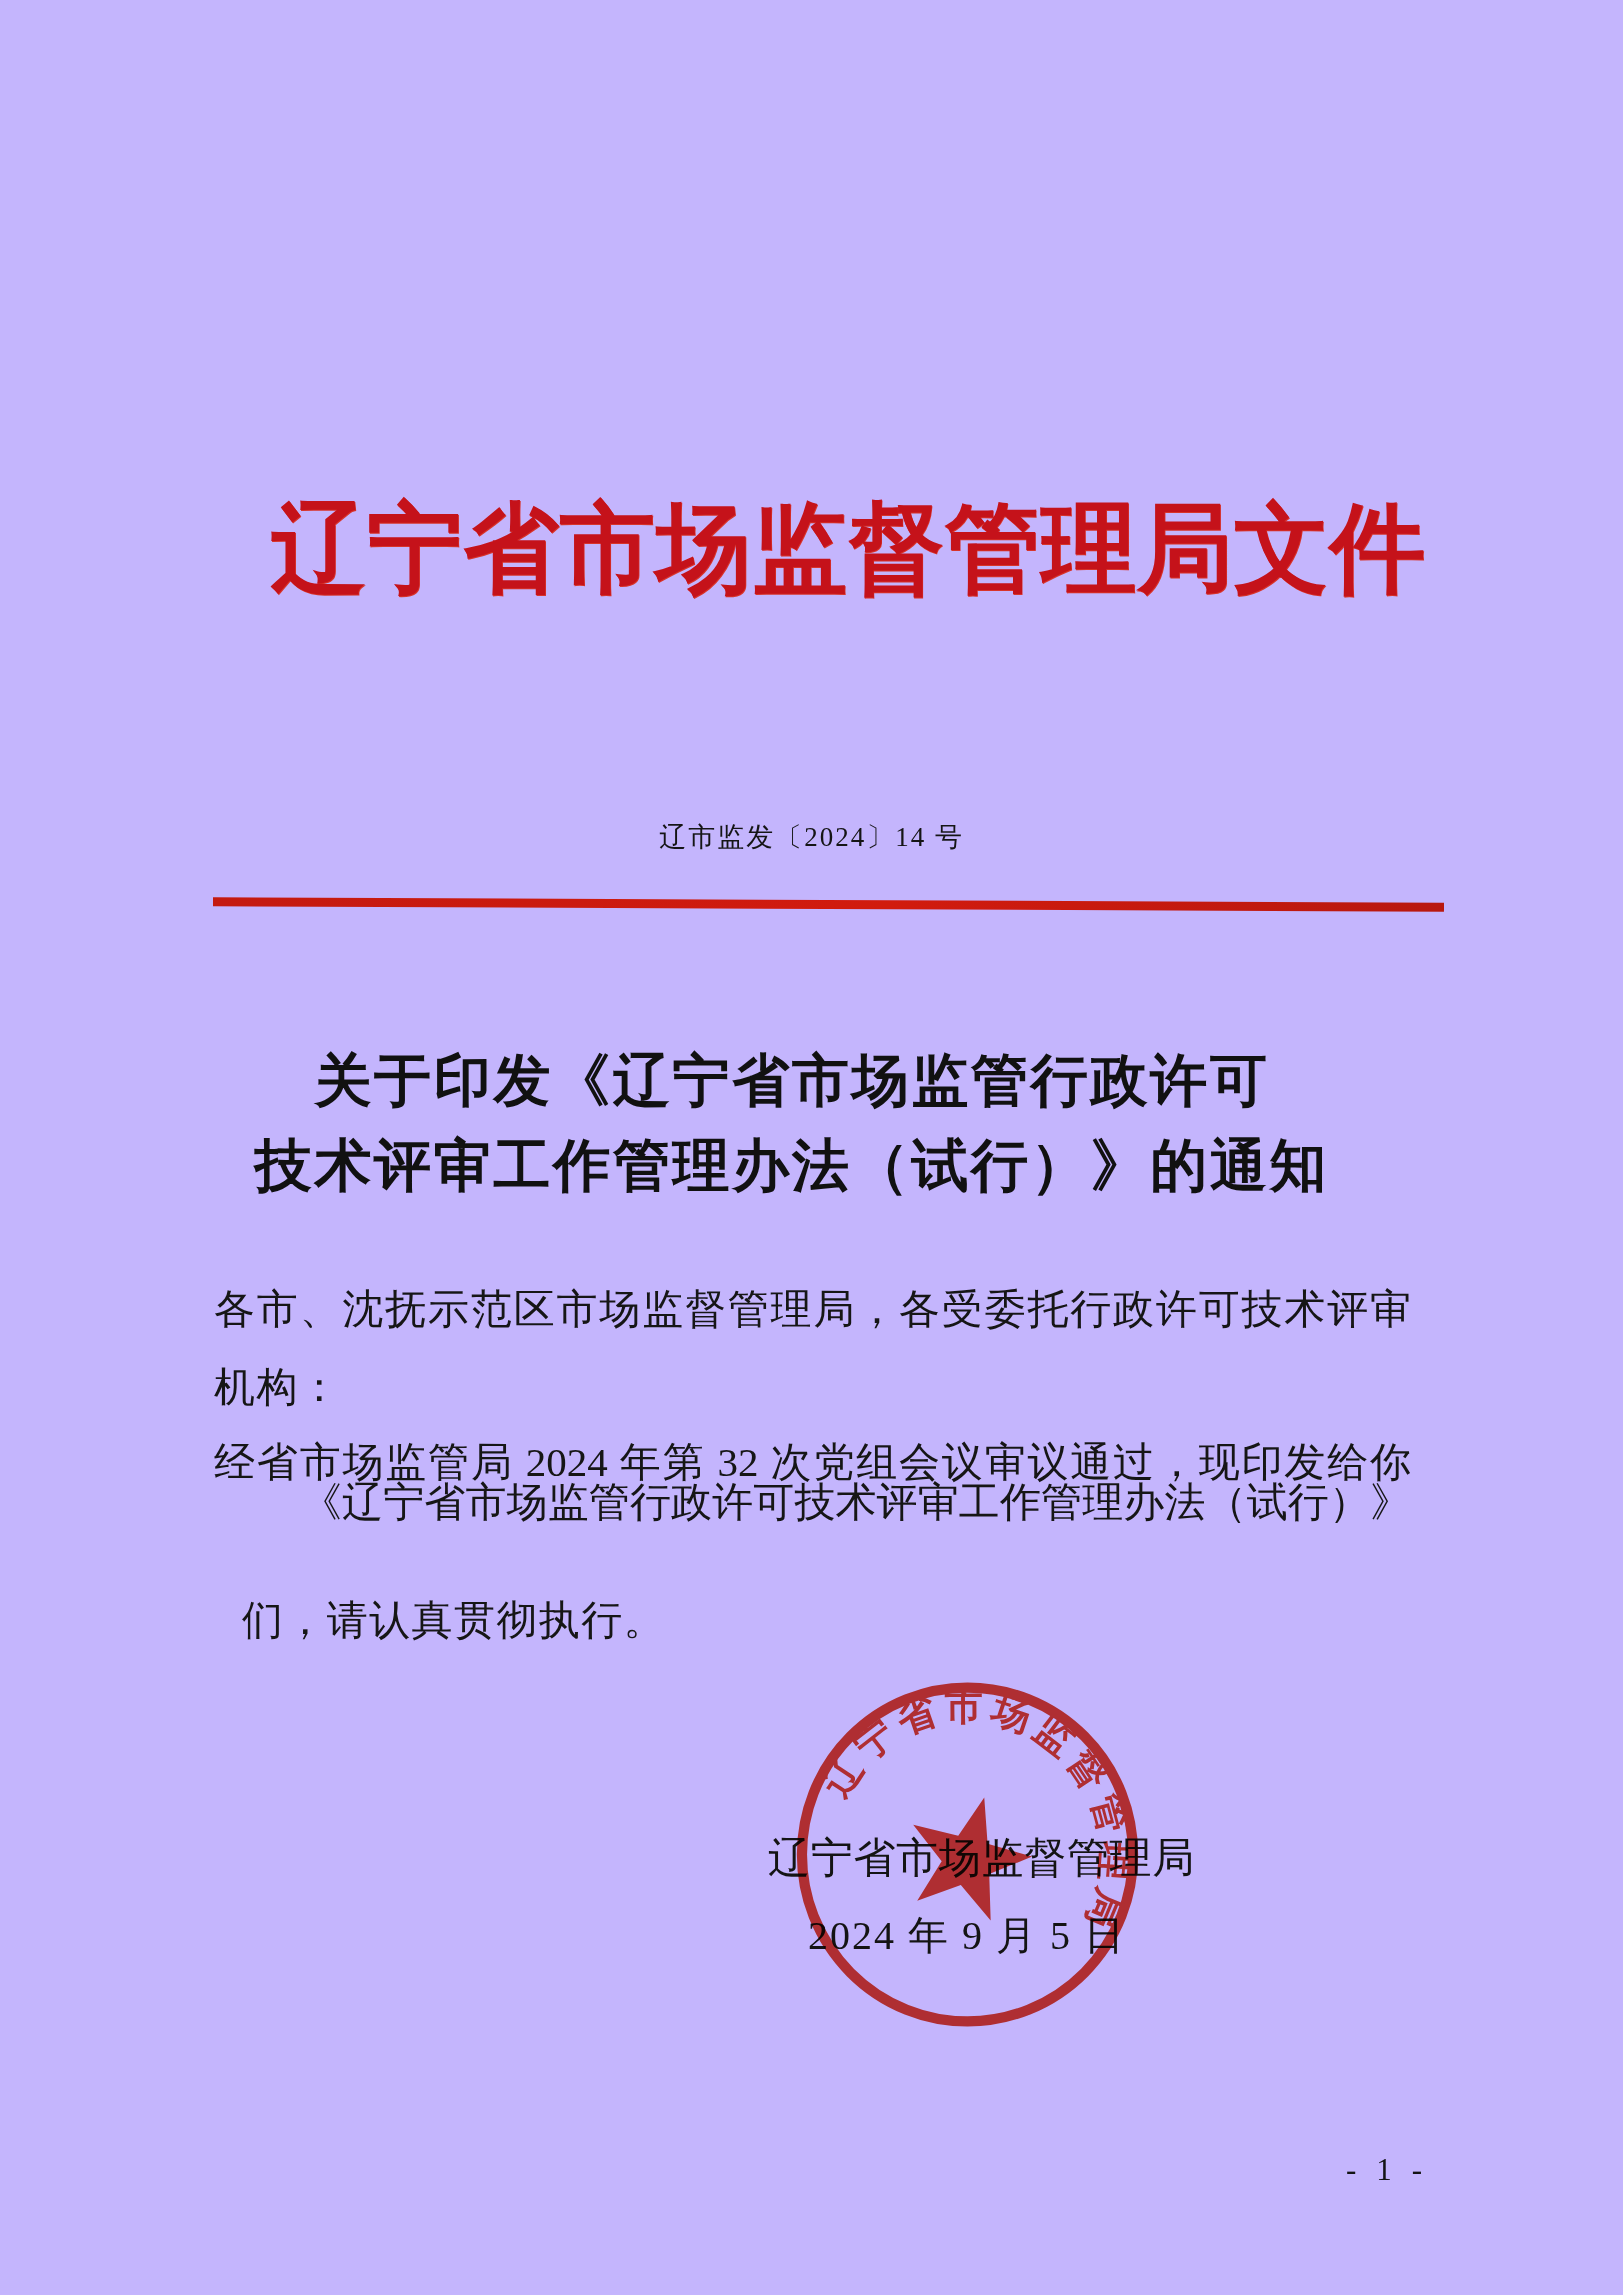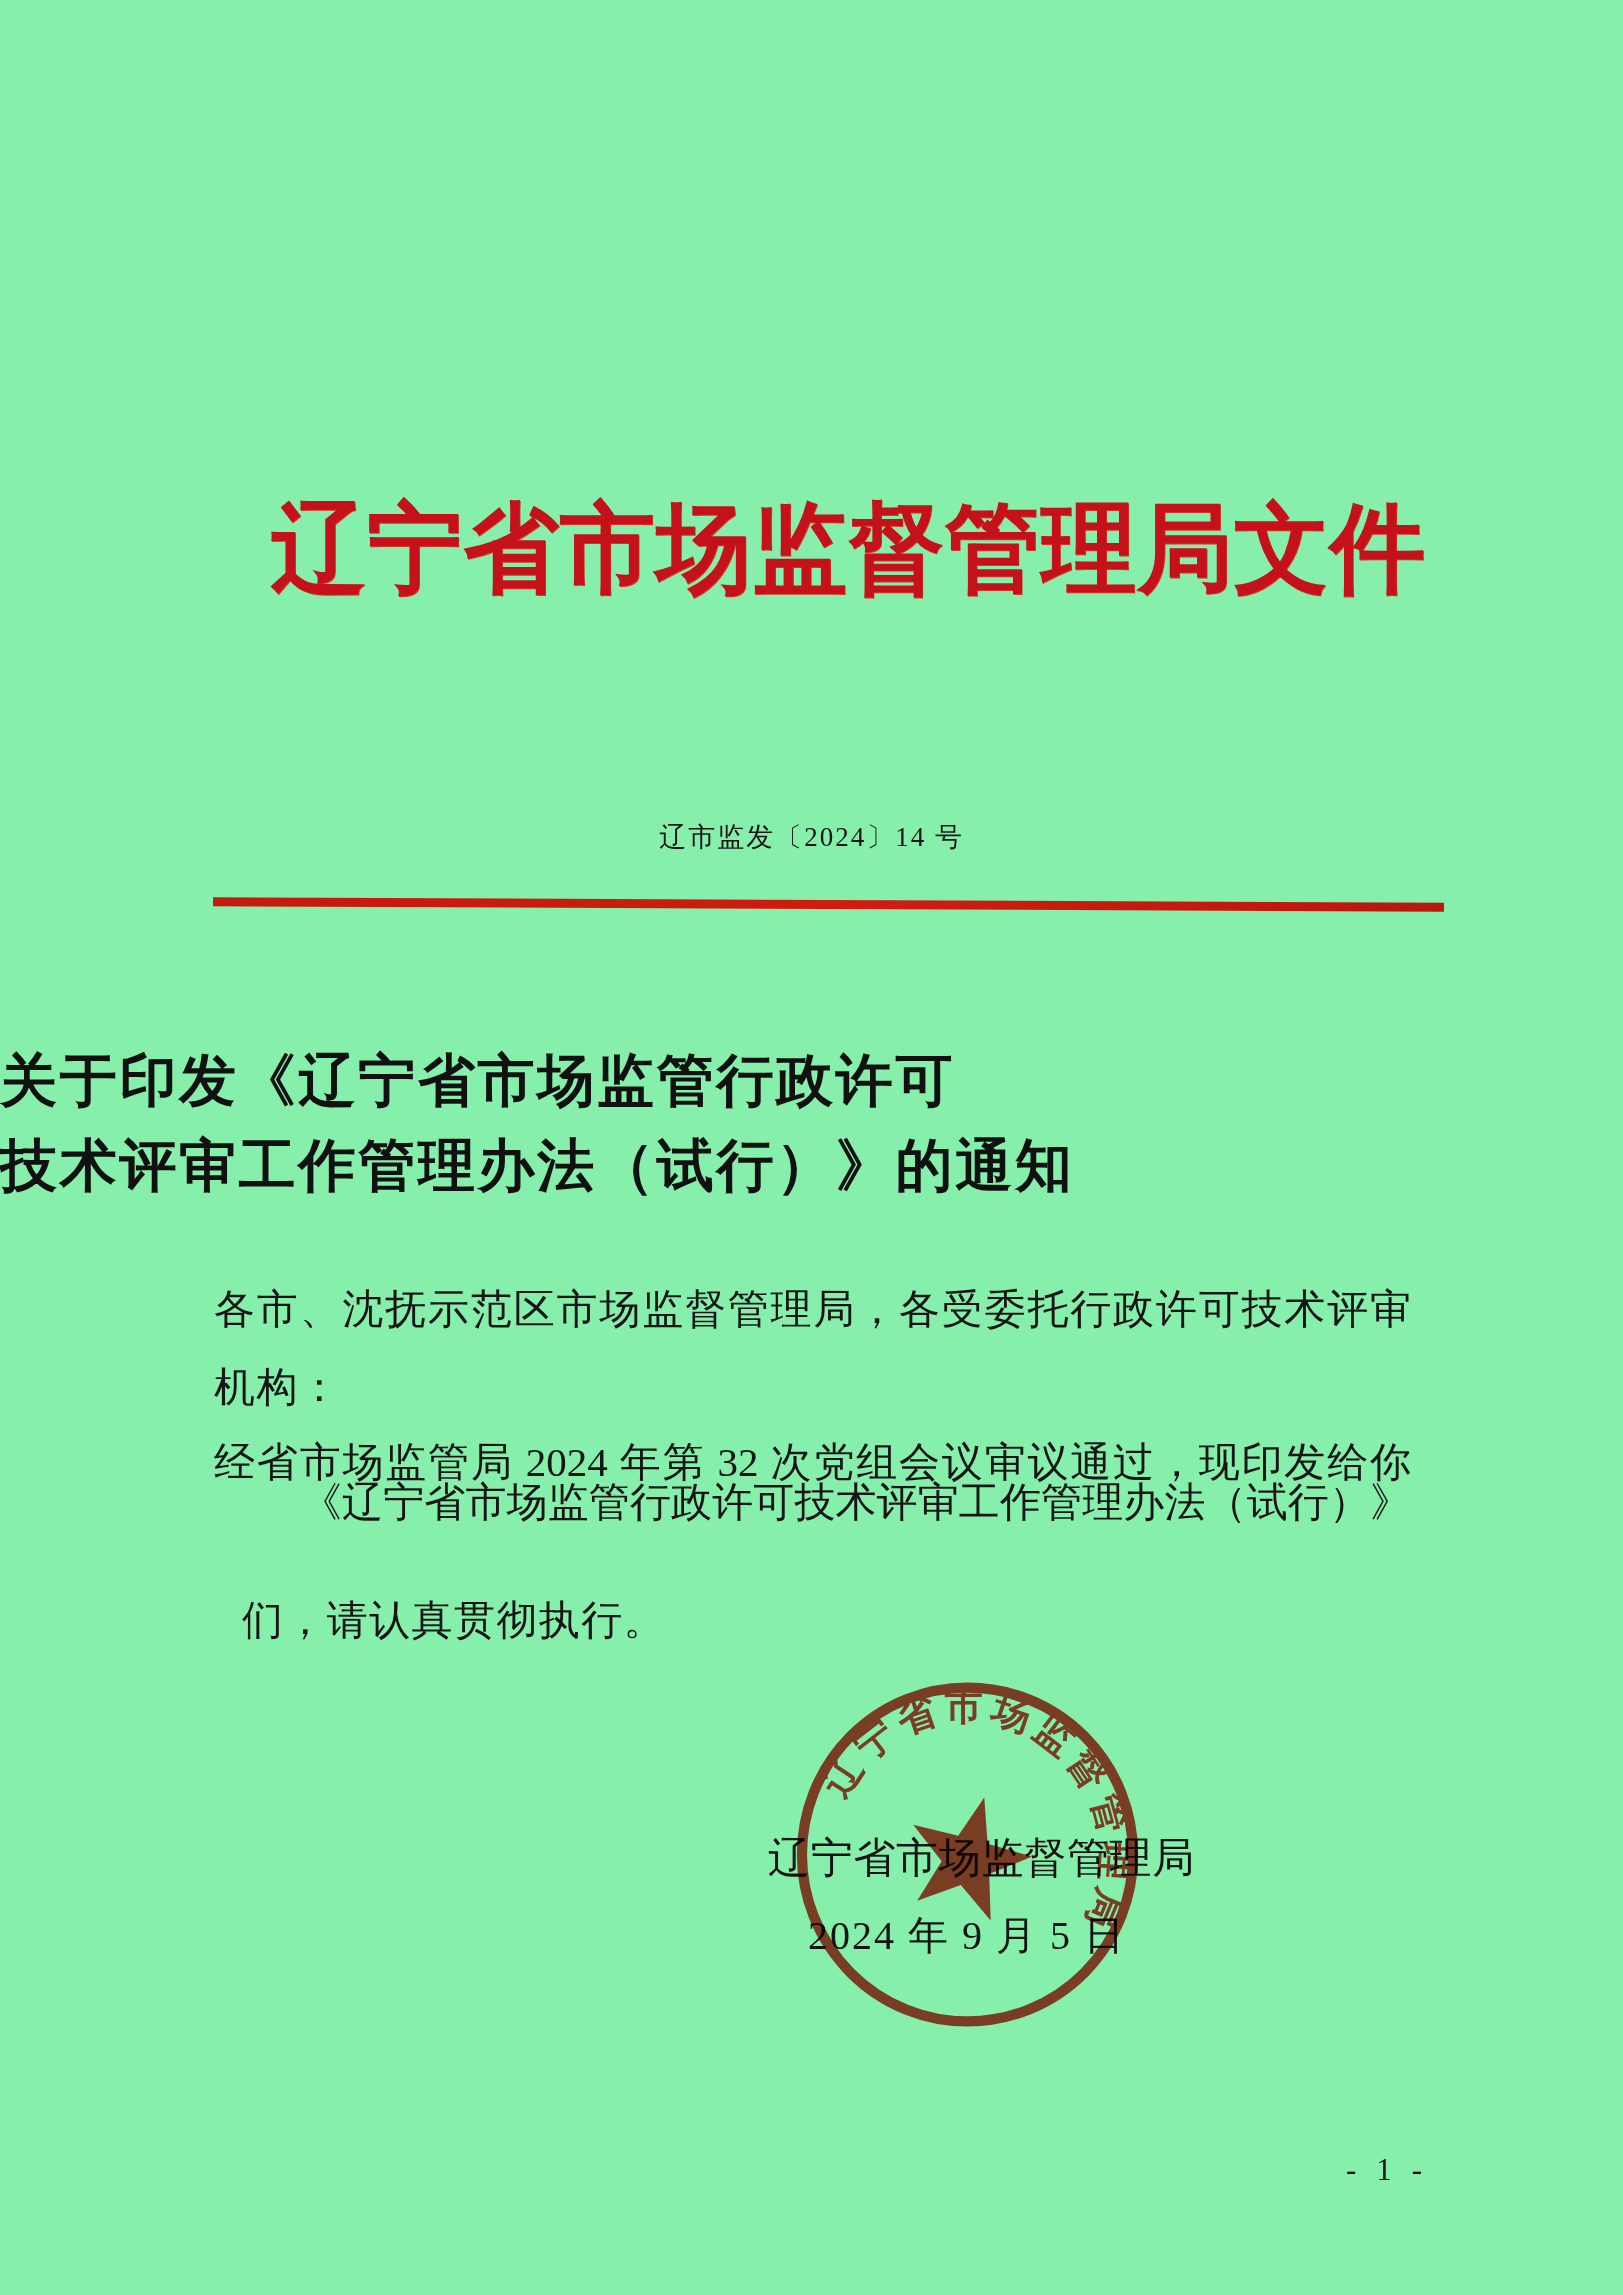--- a/index.html
+++ b/index.html
@@ -1,20 +1,20 @@
 <!DOCTYPE html>
 <html style="font-size:11px"><head>
 <meta charset="utf-8">
 <style>
   html, body { margin: 0; padding: 0; background: #ffffff; }
   .page {
     position: relative;
     width: 1623px;
     height: 2295px;
-    background: #86efac;
+    background: #c4b5fd;
     font-family: "Liberation Serif", serif;
     color: #1a1a1a;
     overflow: hidden;
   }
   .org-header {
     position: absolute;
     top: 498px;
     left: 271px;
     width: 1154px;
     font-size: 95px;
@@ -44,21 +44,21 @@
     width: 1231px;
     height: 8.9px;
     background: linear-gradient(90deg, #c41a10, #d11b0e 55%, #b8180f);
     transform: rotate(0.25deg);
   }
   .doc-title {
     position: absolute;
     top: 1038px;
     left: 0;
     width: 1584px;
-    text-align: left;
+    text-align: center;
     font-size: 57px;
     font-weight: bold;
     line-height: 85px;
     letter-spacing: 2.7px;
     color: #111111;
   }
   .body-line {
     position: absolute;
     left: 214px;
     width: 1197px;

